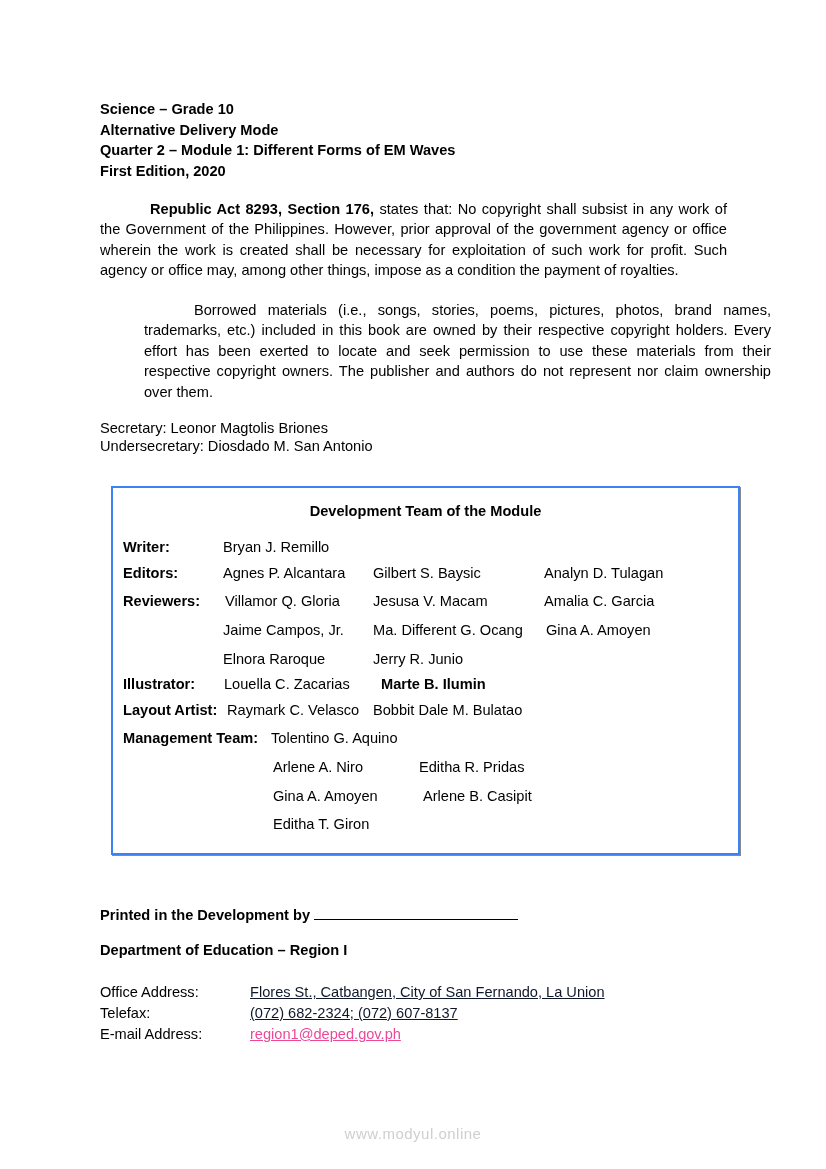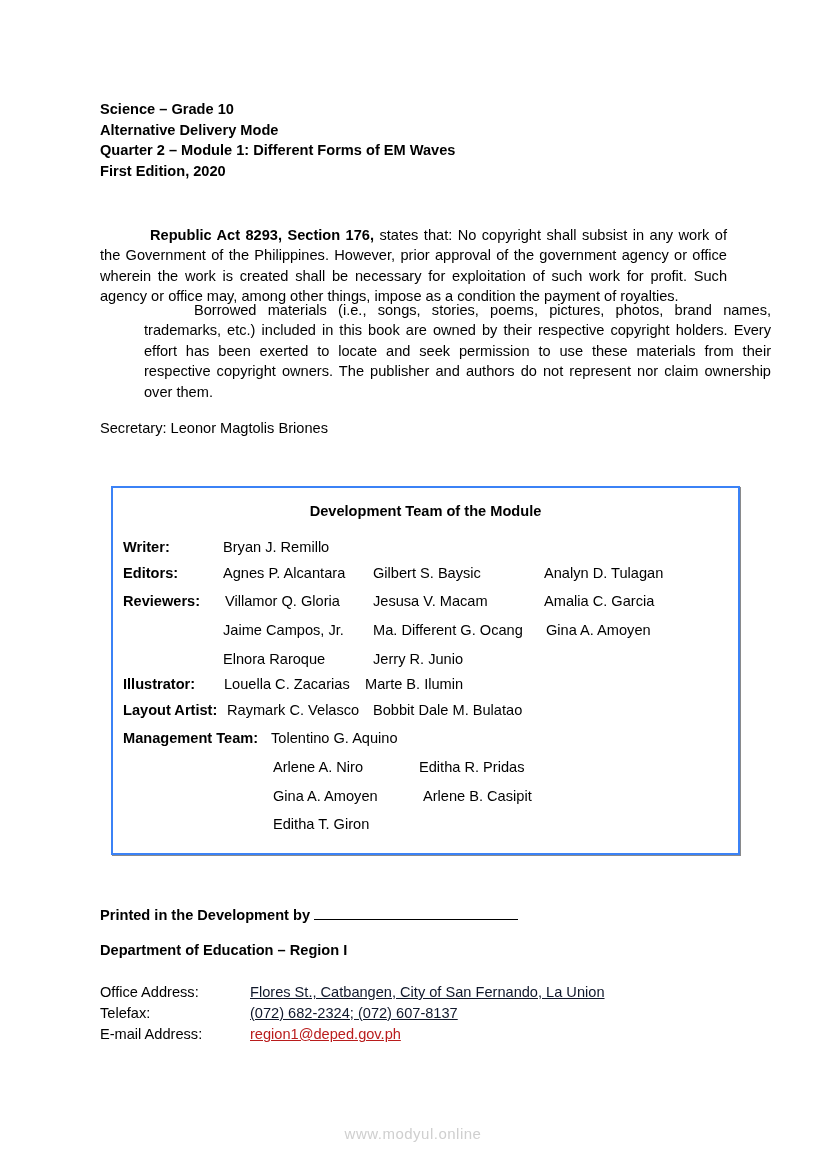--- a/index.html
+++ b/index.html
@@ -29,21 +29,21 @@
     .header-block div { white-space: nowrap; }
 
     .para {
       left: 100px;
       width: 627px;
       text-align: justify;
       line-height: 20.4px;
       font-size: 14.6px;
     }
     .para .indent { display: inline-block; width: 50px; }
-    #para-1 { top: 199px; margin-top: 26px; }
+    #para-1 { top: 199px; }
     #para-2 { top: 300px; margin-left: 44px; }
 
     .publisher {
       left: 100px;
       top: 419px;
       line-height: 18.3px;
       font-size: 14.6px;
     }
     .publisher div { white-space: nowrap; }
 
@@ -106,21 +106,21 @@
     }
     .contact-row .label { position: absolute; left: 0; top: 0; white-space: nowrap; }
     .contact-row .value {
       position: absolute;
       left: 150px;
       top: 0;
       text-decoration: underline;
       white-space: nowrap;
       color: #0f172a;
     }
-    .contact-row .value.link { color: #b91c1c; }
+    .contact-row .value.link { color: #ec4899; }
 
     .watermark {
       left: 0;
       width: 826px;
       top: 1125px;
       text-align: center;
       color: #cfcfcf;
       font-size: 15px;
       letter-spacing: 0.5px;
     }
@@ -134,20 +134,21 @@
   <div>Quarter 2 – Module 1: Different Forms of EM Waves</div>
   <div>First Edition, 2020</div>
 </div>
 
 <div class="abs para" id="para-1"><span class="indent"></span><span class="bold">Republic Act 8293, Section 176,</span><span> states that: No copyright shall subsist in any work of the Government of the Philippines. However, prior approval of the government agency or office wherein the work is created shall be necessary for exploitation of such work for profit. Such agency or office may, among other things, impose as a condition the payment of royalties.</span></div>
 
 <div class="abs para" id="para-2"><span class="indent"></span><span>Borrowed materials (i.e., songs, stories, poems, pictures, photos, brand names, trademarks, etc.) included in this book are owned by their respective copyright holders. Every effort has been exerted to locate and seek permission to use these materials from their respective copyright owners. The publisher and authors do not represent nor claim ownership over them.</span></div>
 
 <div class="abs publisher">
   <div>Secretary: Leonor Magtolis Briones</div>
+  <div>Undersecretary: Diosdado M. San Antonio</div>
 </div>
 
 <div class="abs team-box">
   <div class="team-title">Development Team of the Module</div>
 
   <div class="team-row" style="top:51px;">
     <span class="role">Writer:</span>
     <span style="left:110px;">Bryan J. Remillo</span>
   </div>
 
@@ -172,21 +173,21 @@
   </div>
 
   <div class="team-row" style="top:163px;">
     <span style="left:110px;">Elnora Raroque</span>
     <span style="left:260px;">Jerry R. Junio</span>
   </div>
 
   <div class="team-row" style="top:188px;">
     <span class="role">Illustrator:</span>
     <span style="left:111px;">Louella C. Zacarias</span>
-    <span style="left:252px;">Marte B. Ilumin</span>
+    <span style="left:268px;font-weight:bold;">Marte B. Ilumin</span>
   </div>
 
   <div class="team-row" style="top:214px;">
     <span class="role">Layout Artist:</span>
     <span style="left:114px;">Raymark C. Velasco</span>
     <span style="left:260px;">Bobbit Dale M. Bulatao</span>
   </div>
 
   <div class="team-row" style="top:242px;">
     <span class="role">Management Team:</span>

